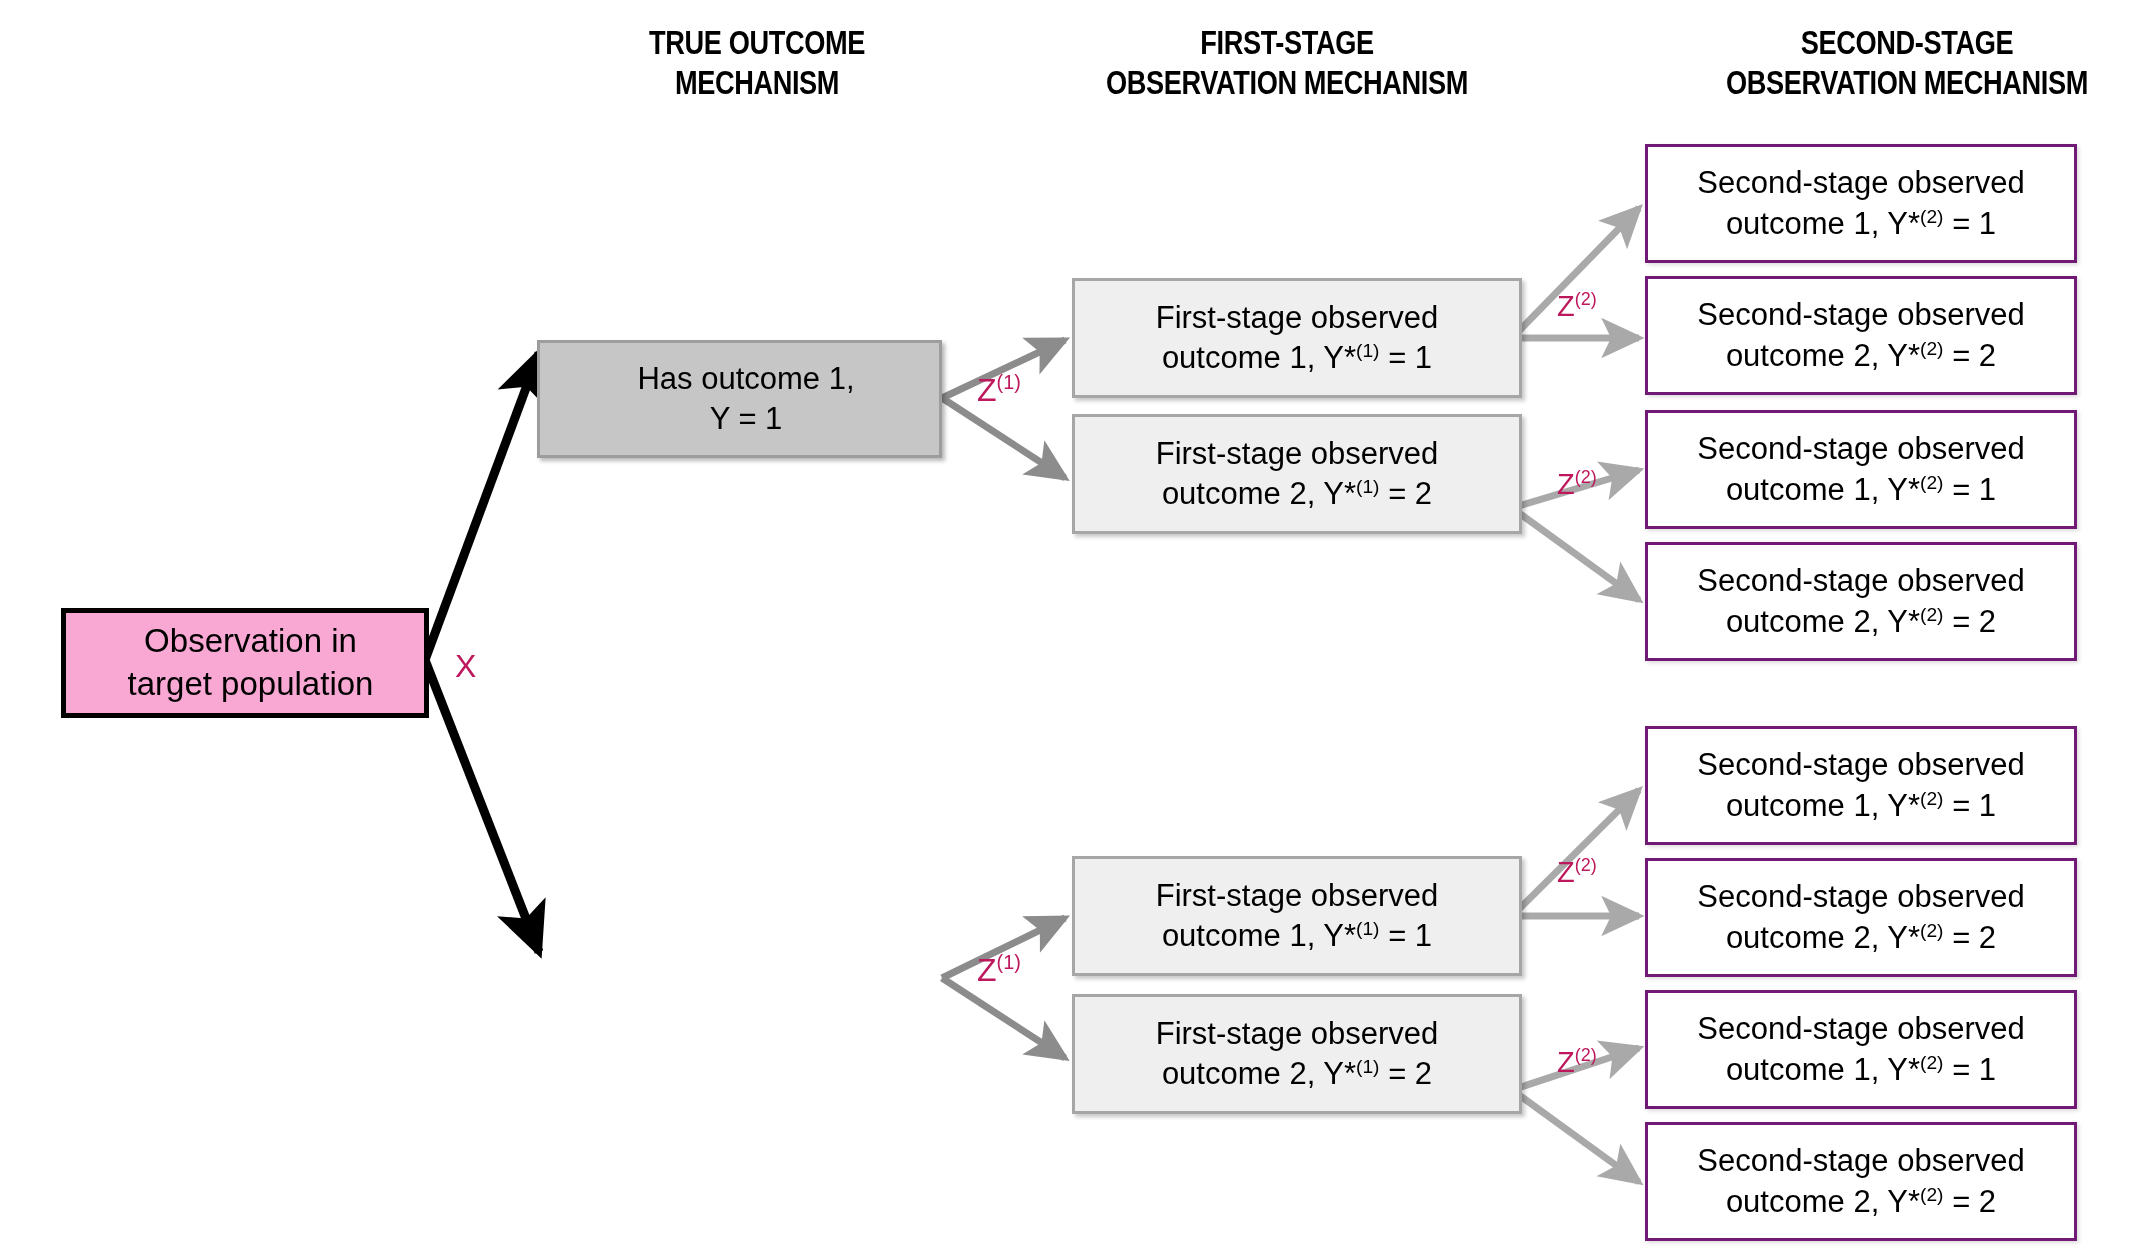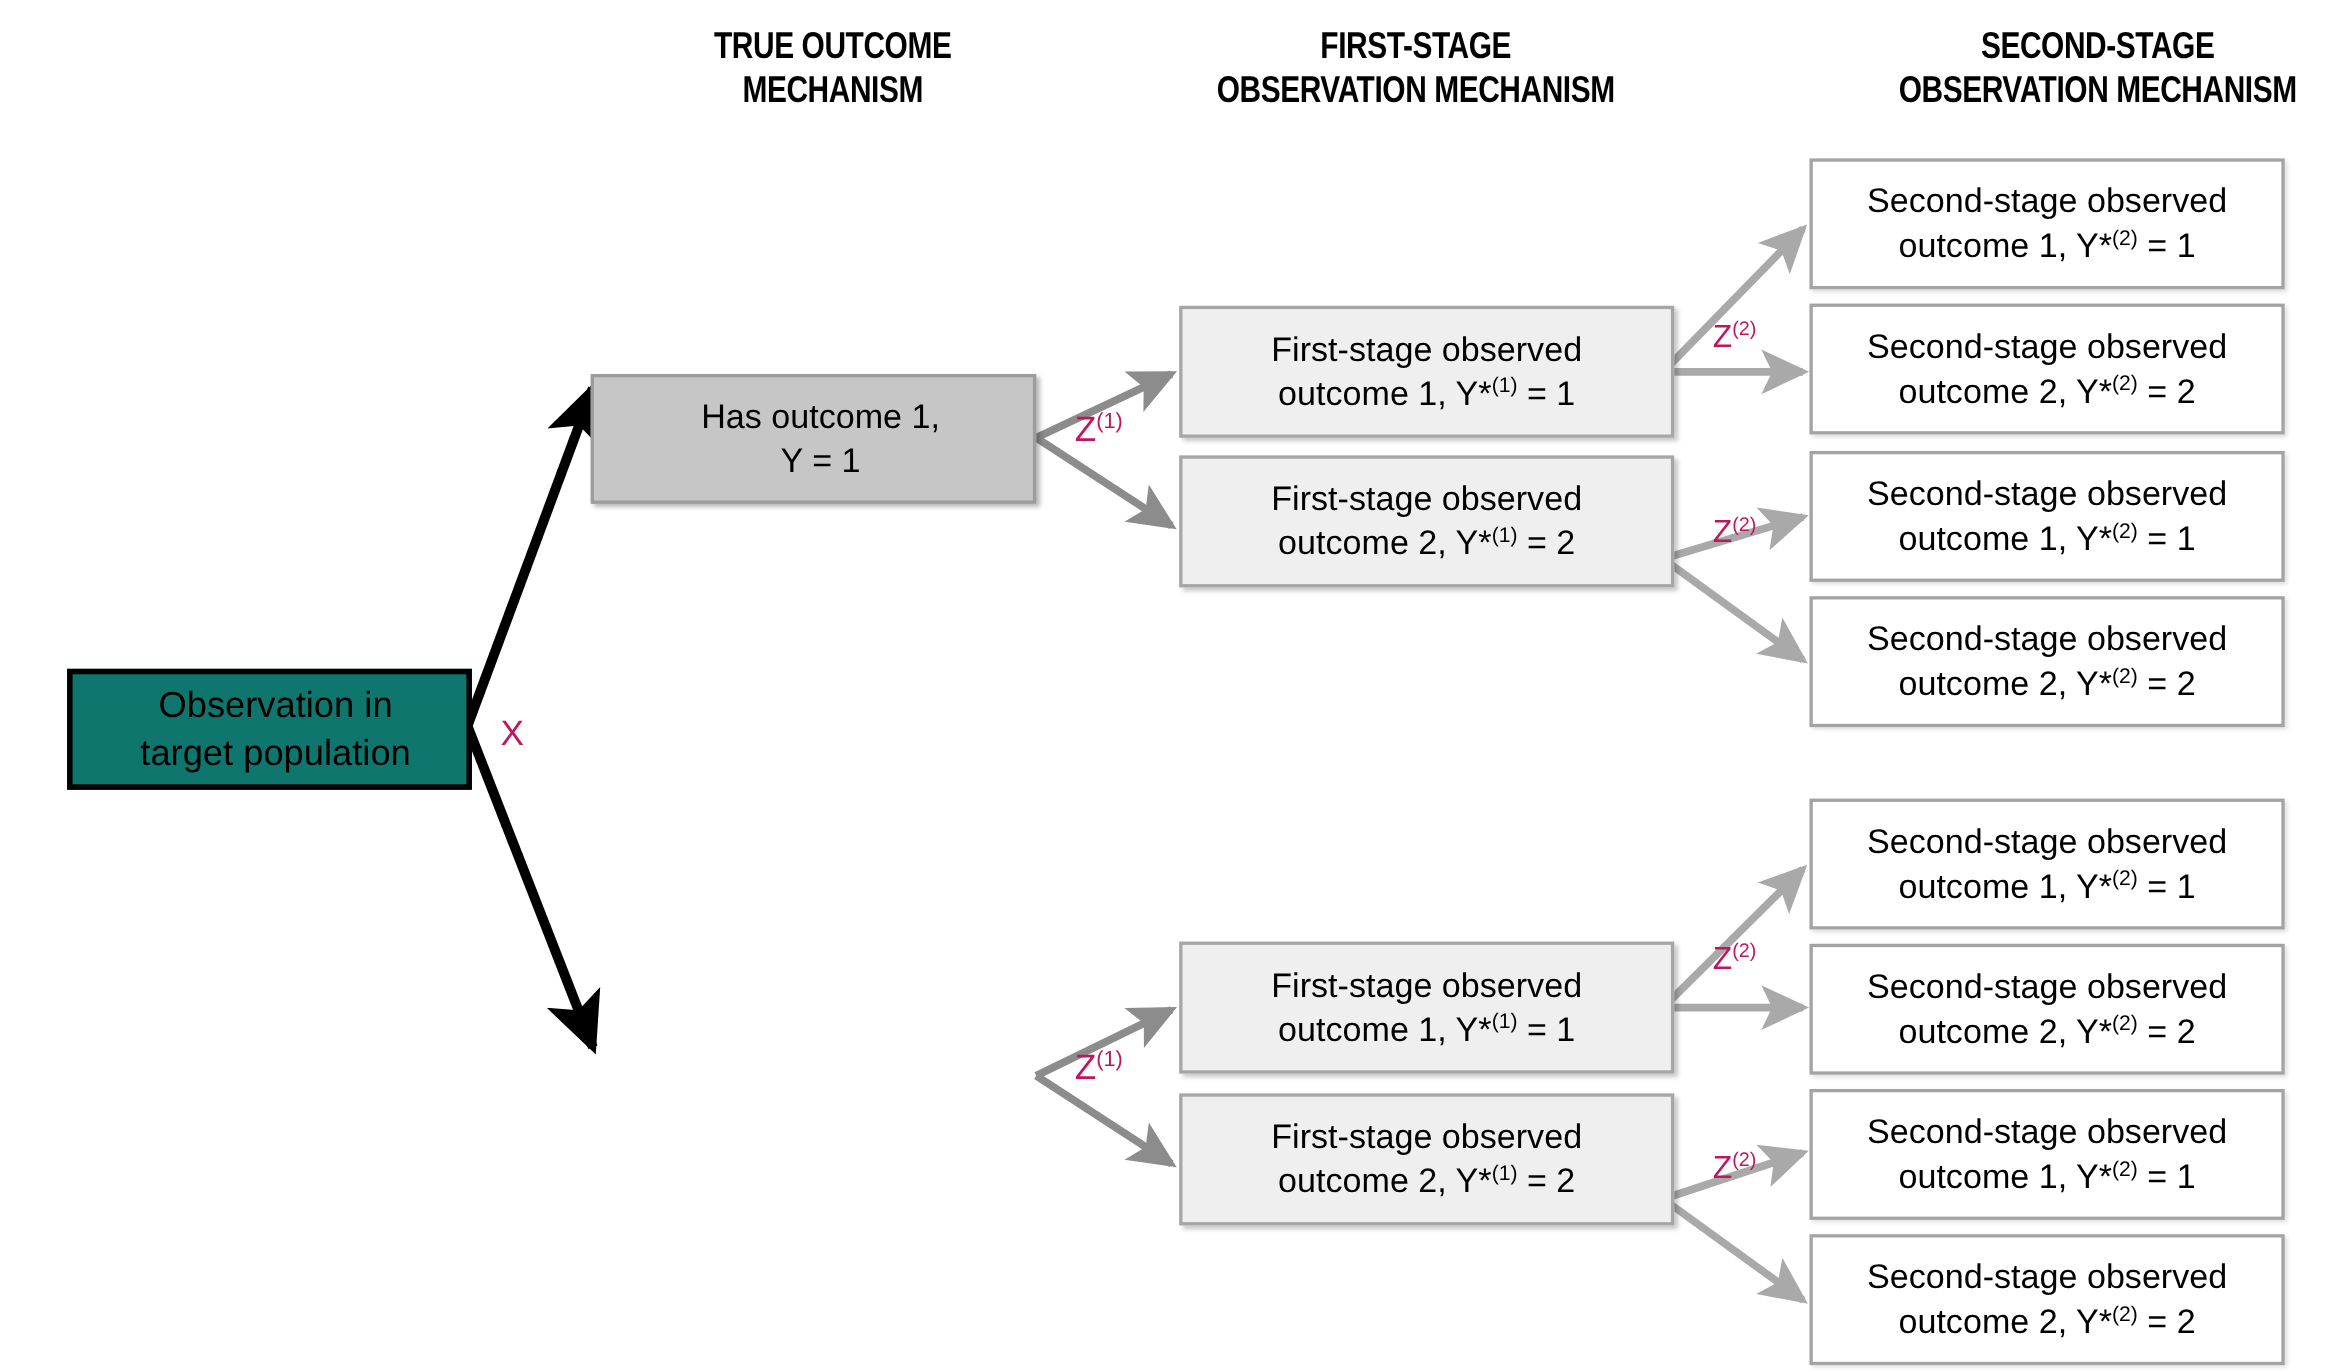--- a/index.html
+++ b/index.html
@@ -50,41 +50,41 @@
     text-align: center;
     color: #000000;
     font-size: 31px;
     line-height: 1.30;
     padding: 4px 10px;
   }
   .node .txt { display: block; width: 100%; }
 
   
   .node.root {
-    background: #0f766e;
+    background: #f9a8d4;
     border: 5px solid #000000;
     font-size: 33px;
     padding-left: 21px;
   }
   
   .node.true-outcome {
     background: #c6c6c6;
     border: 3px solid #9d9d9d;
     box-shadow: 3px 3px 4px rgba(0,0,0,0.28);
   }
   
   .node.first-stage {
     background: #efefef;
     border: 3px solid #a6a6a6;
     box-shadow: 3px 3px 4px rgba(0,0,0,0.22);
   }
   
   .node.second-stage {
     background: #ffffff;
-    border: 3px solid #a3a3a3;
+    border: 3px solid #701a75;
     box-shadow: 2px 2px 4px rgba(0,0,0,0.14);
   }
 
   sup.sup {
     font-size: 0.62em;
     vertical-align: super;
     line-height: 0;
   }
 
   

